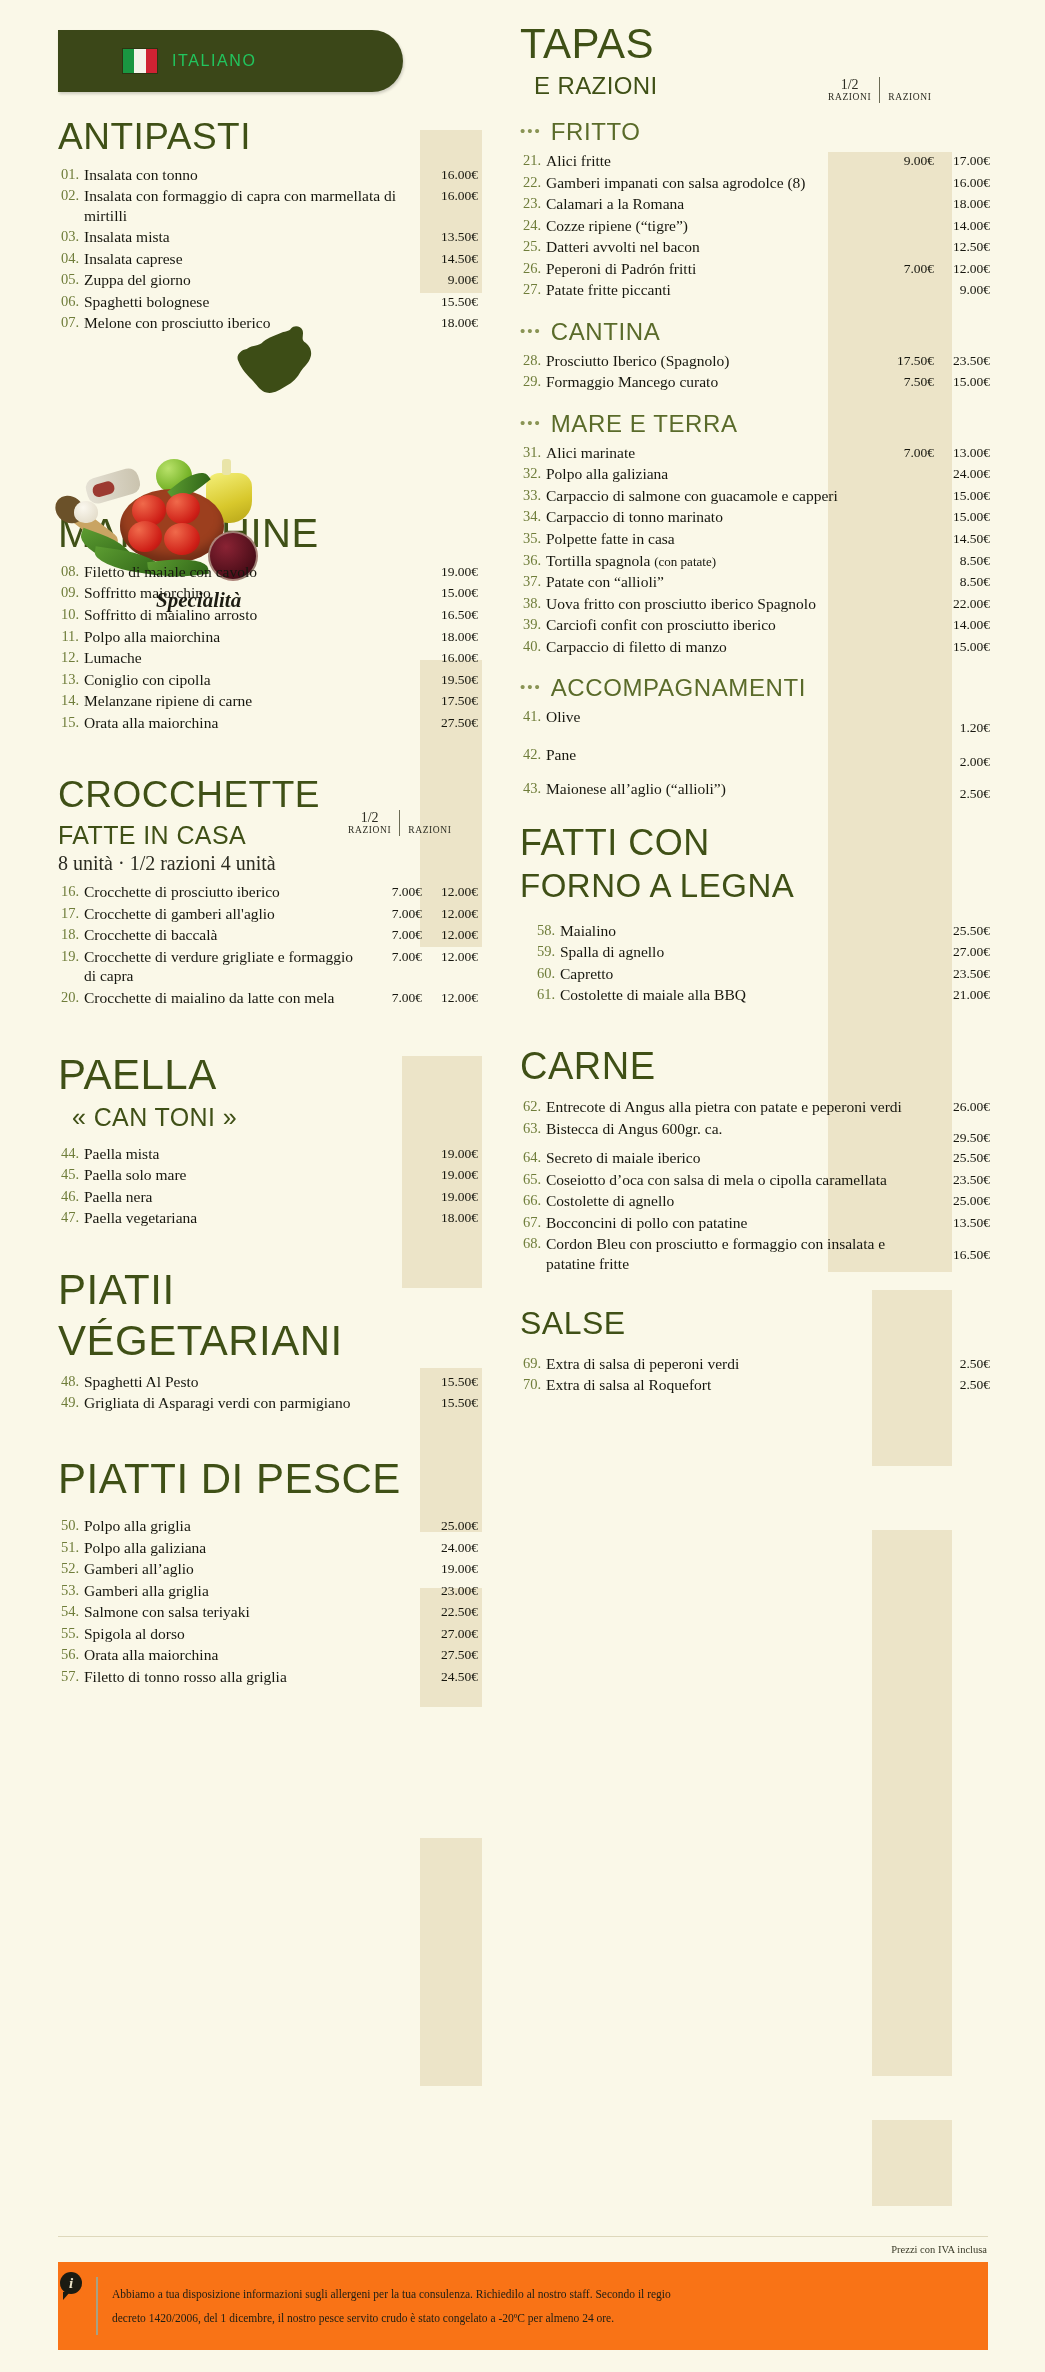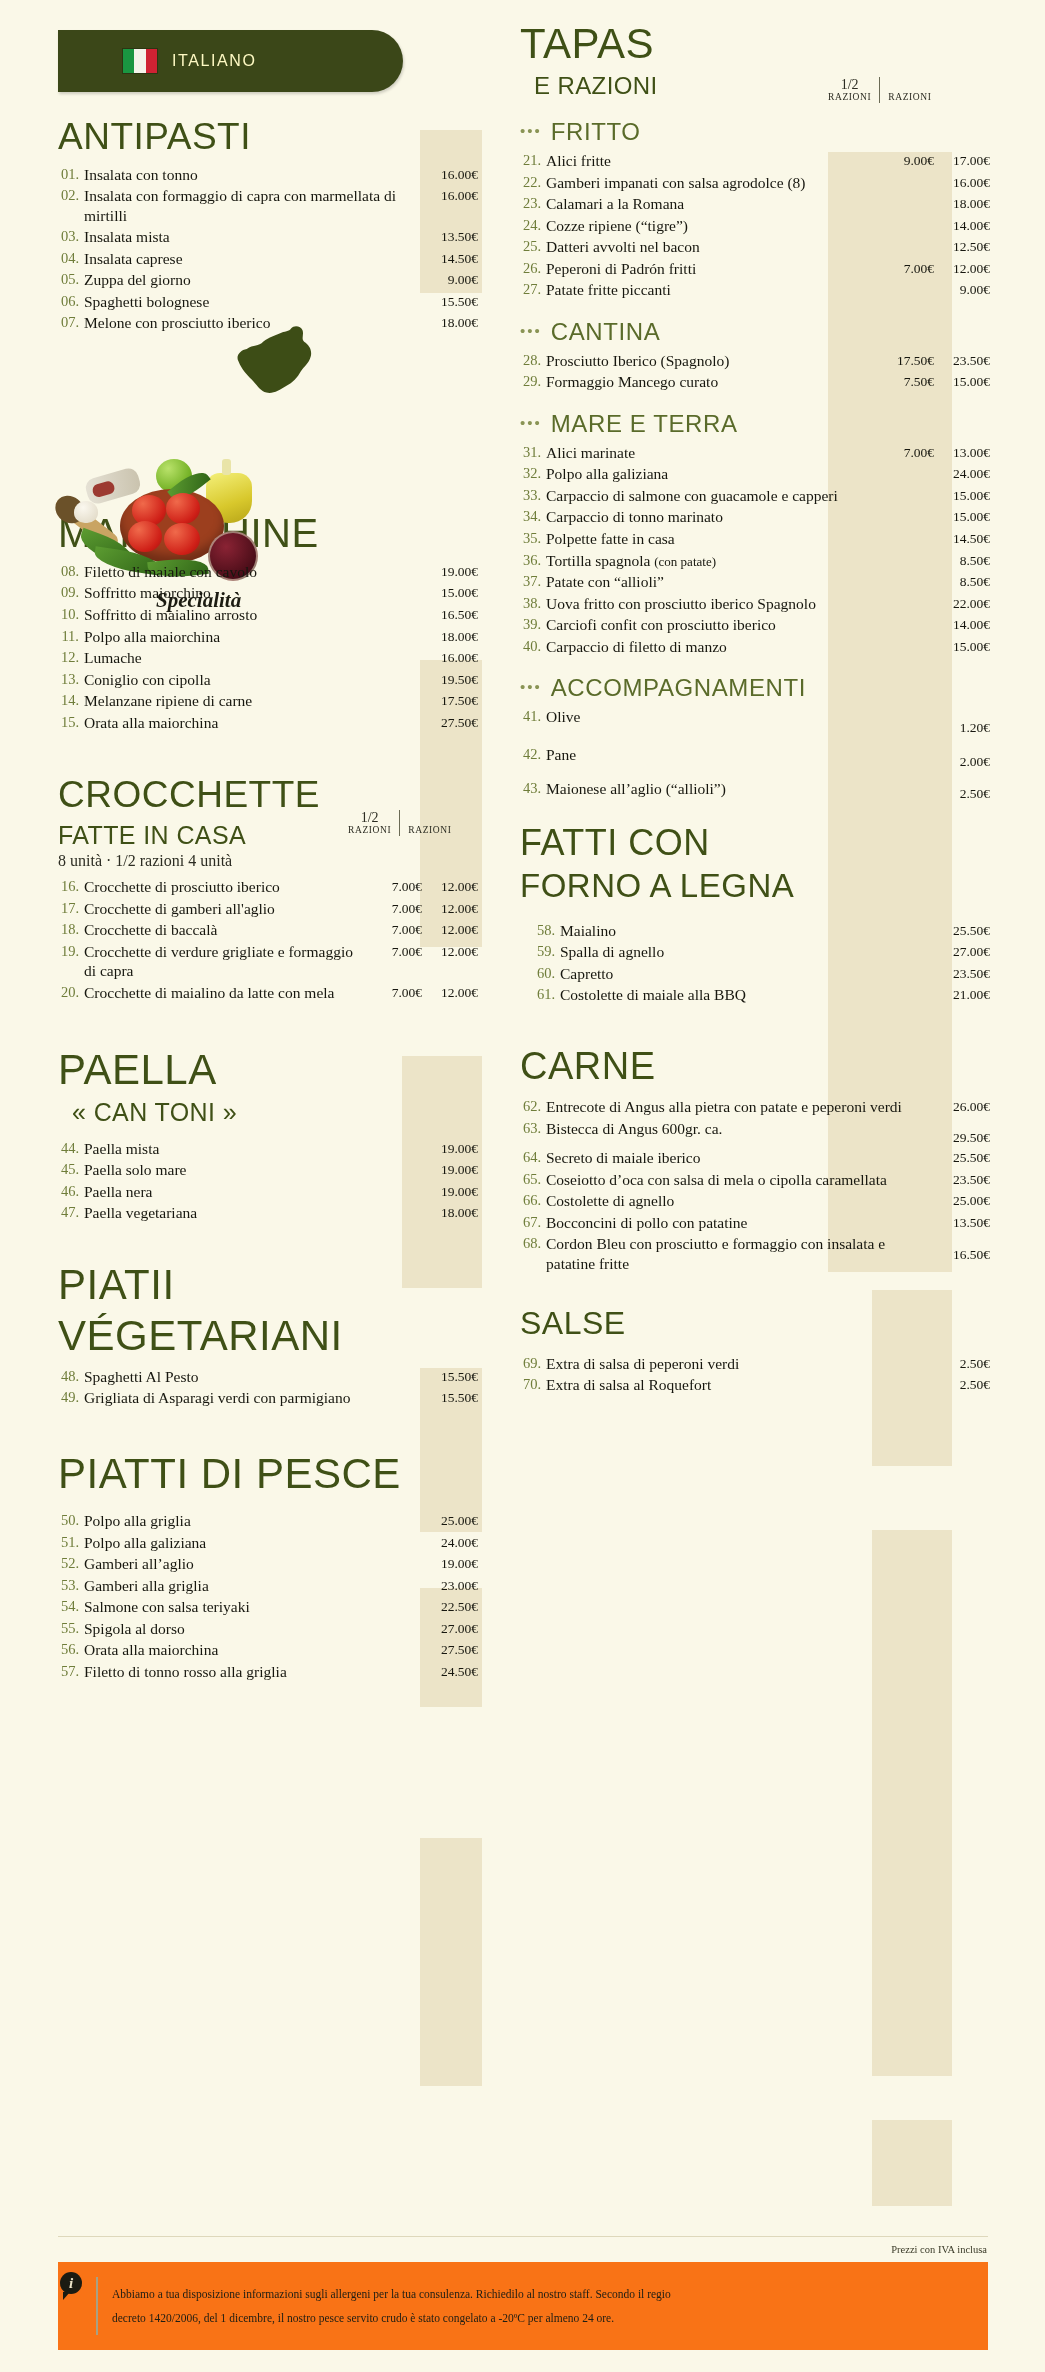--- a/index.html
+++ b/index.html
@@ -33,21 +33,21 @@
     width: 36px; height: 26px;
     display: flex;
     border: 1px solid rgba(0,0,0,.25);
     margin-right: 14px;
   }
   .flag i { flex: 1; display: block; }
   .flag .g { background: #1a9641; }
   .flag .w { background: #f4f3ea; }
   .flag .r { background: #cf2233; }
   .lang-label {
-    color: #fef9c3;
+    color: #22c55e;
     font-size: 16px;
     letter-spacing: 1.6px;
     font-family: "Liberation Sans", sans-serif;
   }
 
   
   .col-left  { position: absolute; left: 58px;  top: 118px; width: 420px; }
   .col-right { position: absolute; left: 520px; top: 22px;  width: 470px; }
 
   
@@ -65,21 +65,21 @@
   .sec-sub {
     font-family: "Liberation Sans", sans-serif;
     color: #3f5016;
     font-size: 25px;
     letter-spacing: .4px;
     line-height: 1.05;
   }
   .sub-note {
     font-family: "Liberation Serif", serif;
     color: #2c2c22;
-    font-size: 16px;
+    font-size: 20px;
     margin: 4px 0 6px 0;
   }
   .sub-head {
     font-family: "Liberation Sans", sans-serif;
     color: #5a6b2a;
     font-size: 24px;
     letter-spacing: .6px;
     margin: 18px 0 4px 0;
     display: flex; align-items: baseline;
   }

